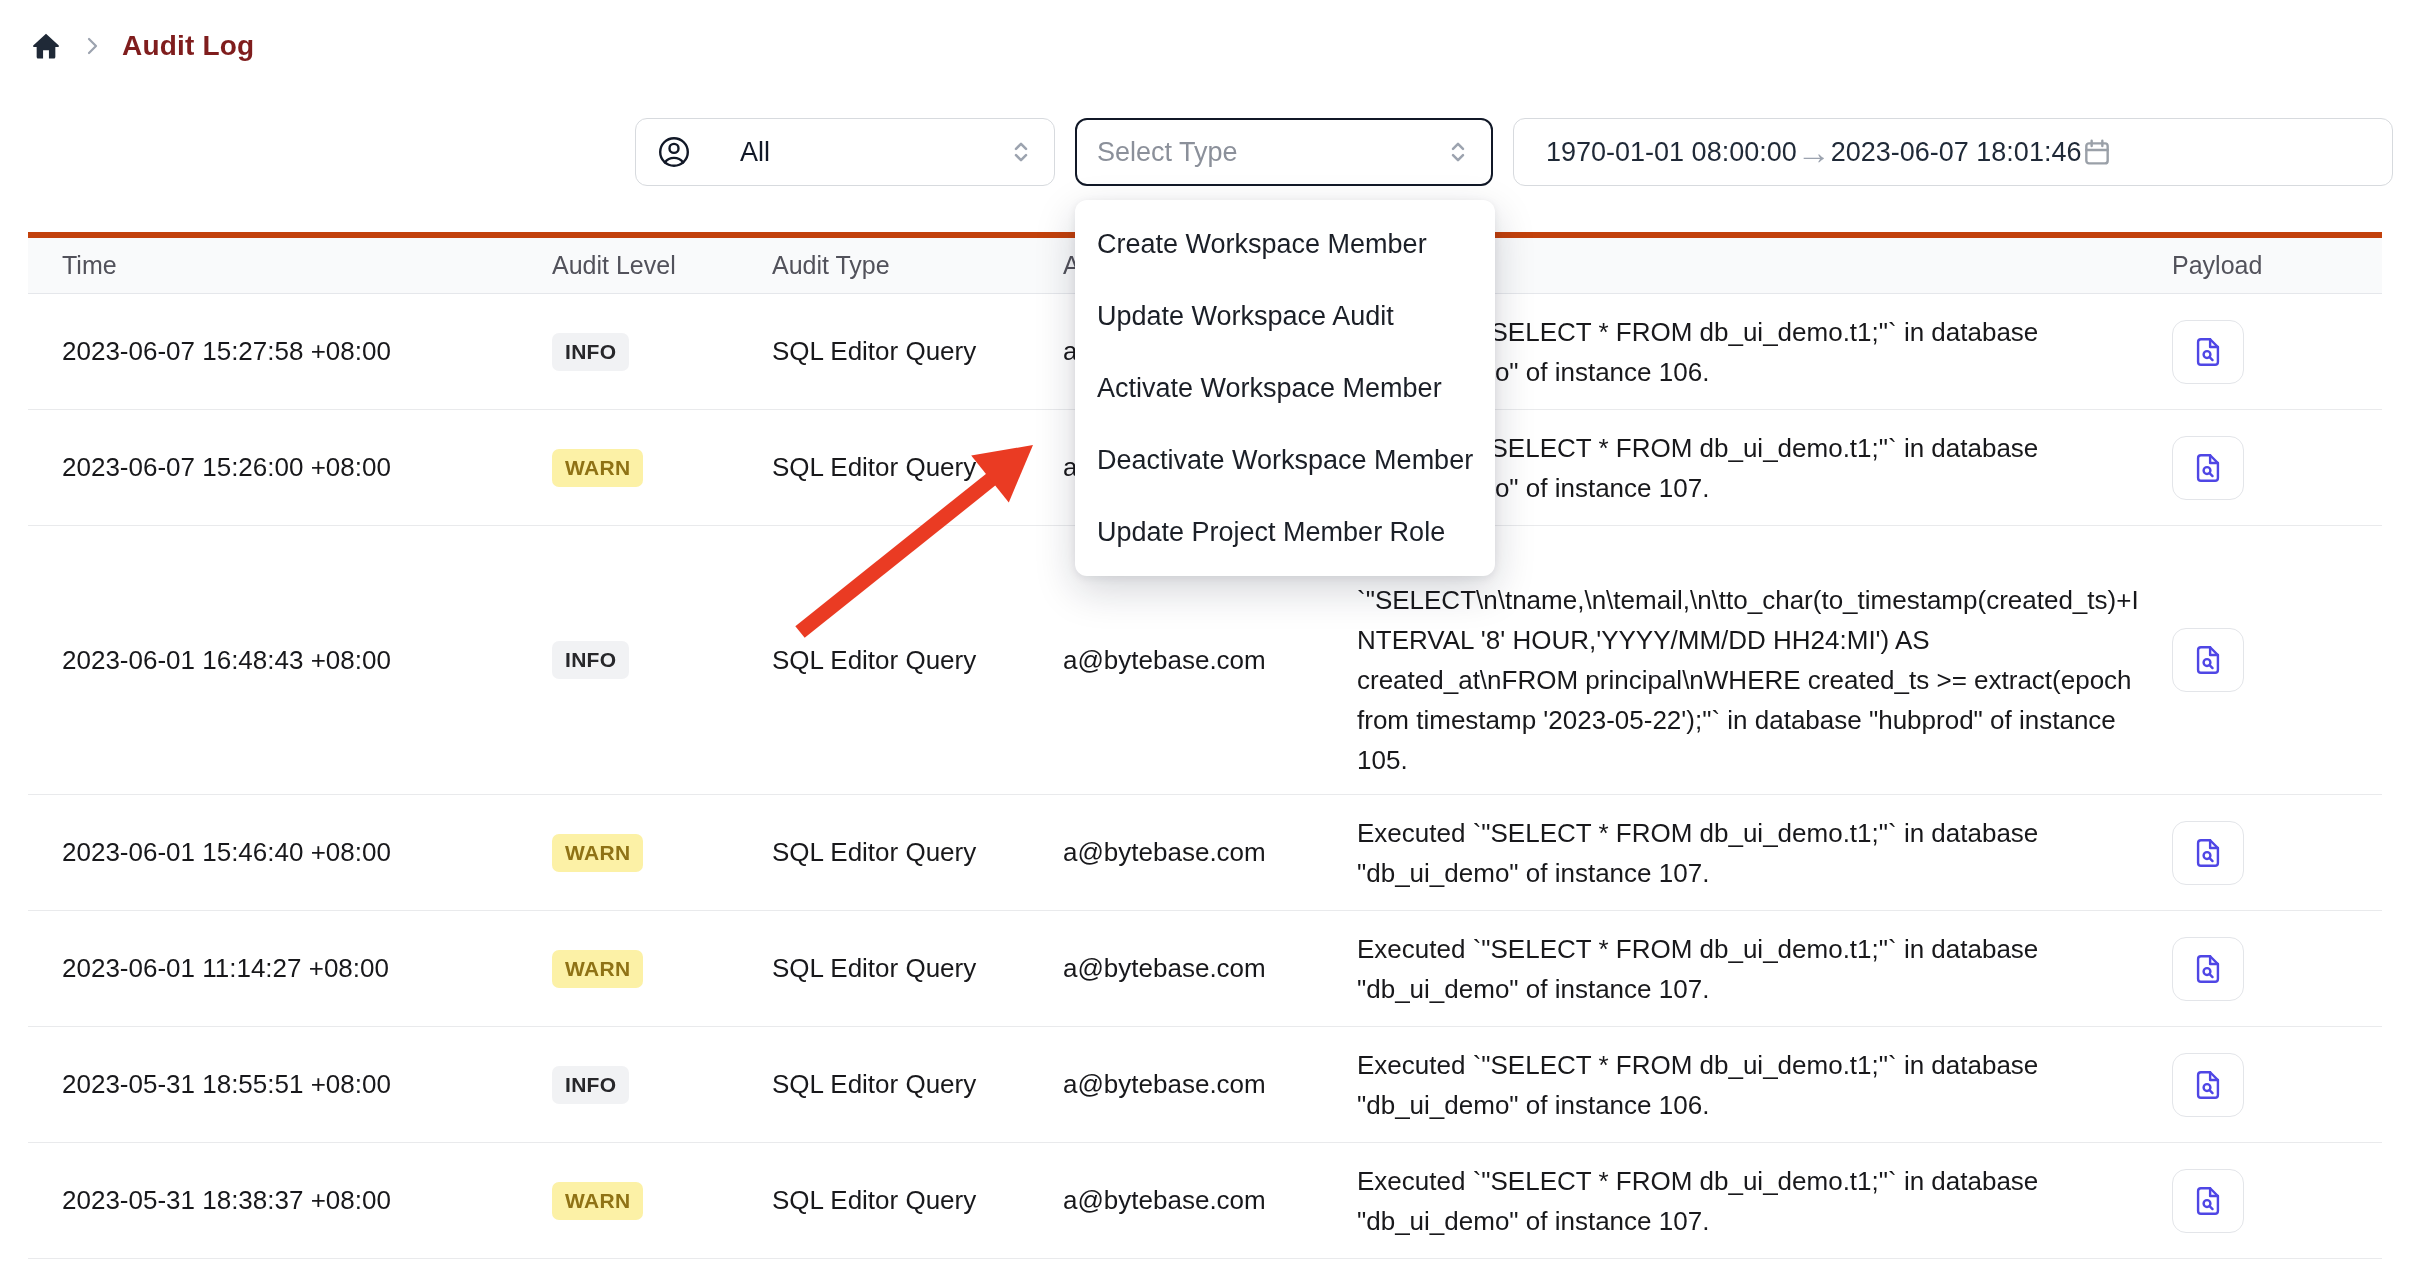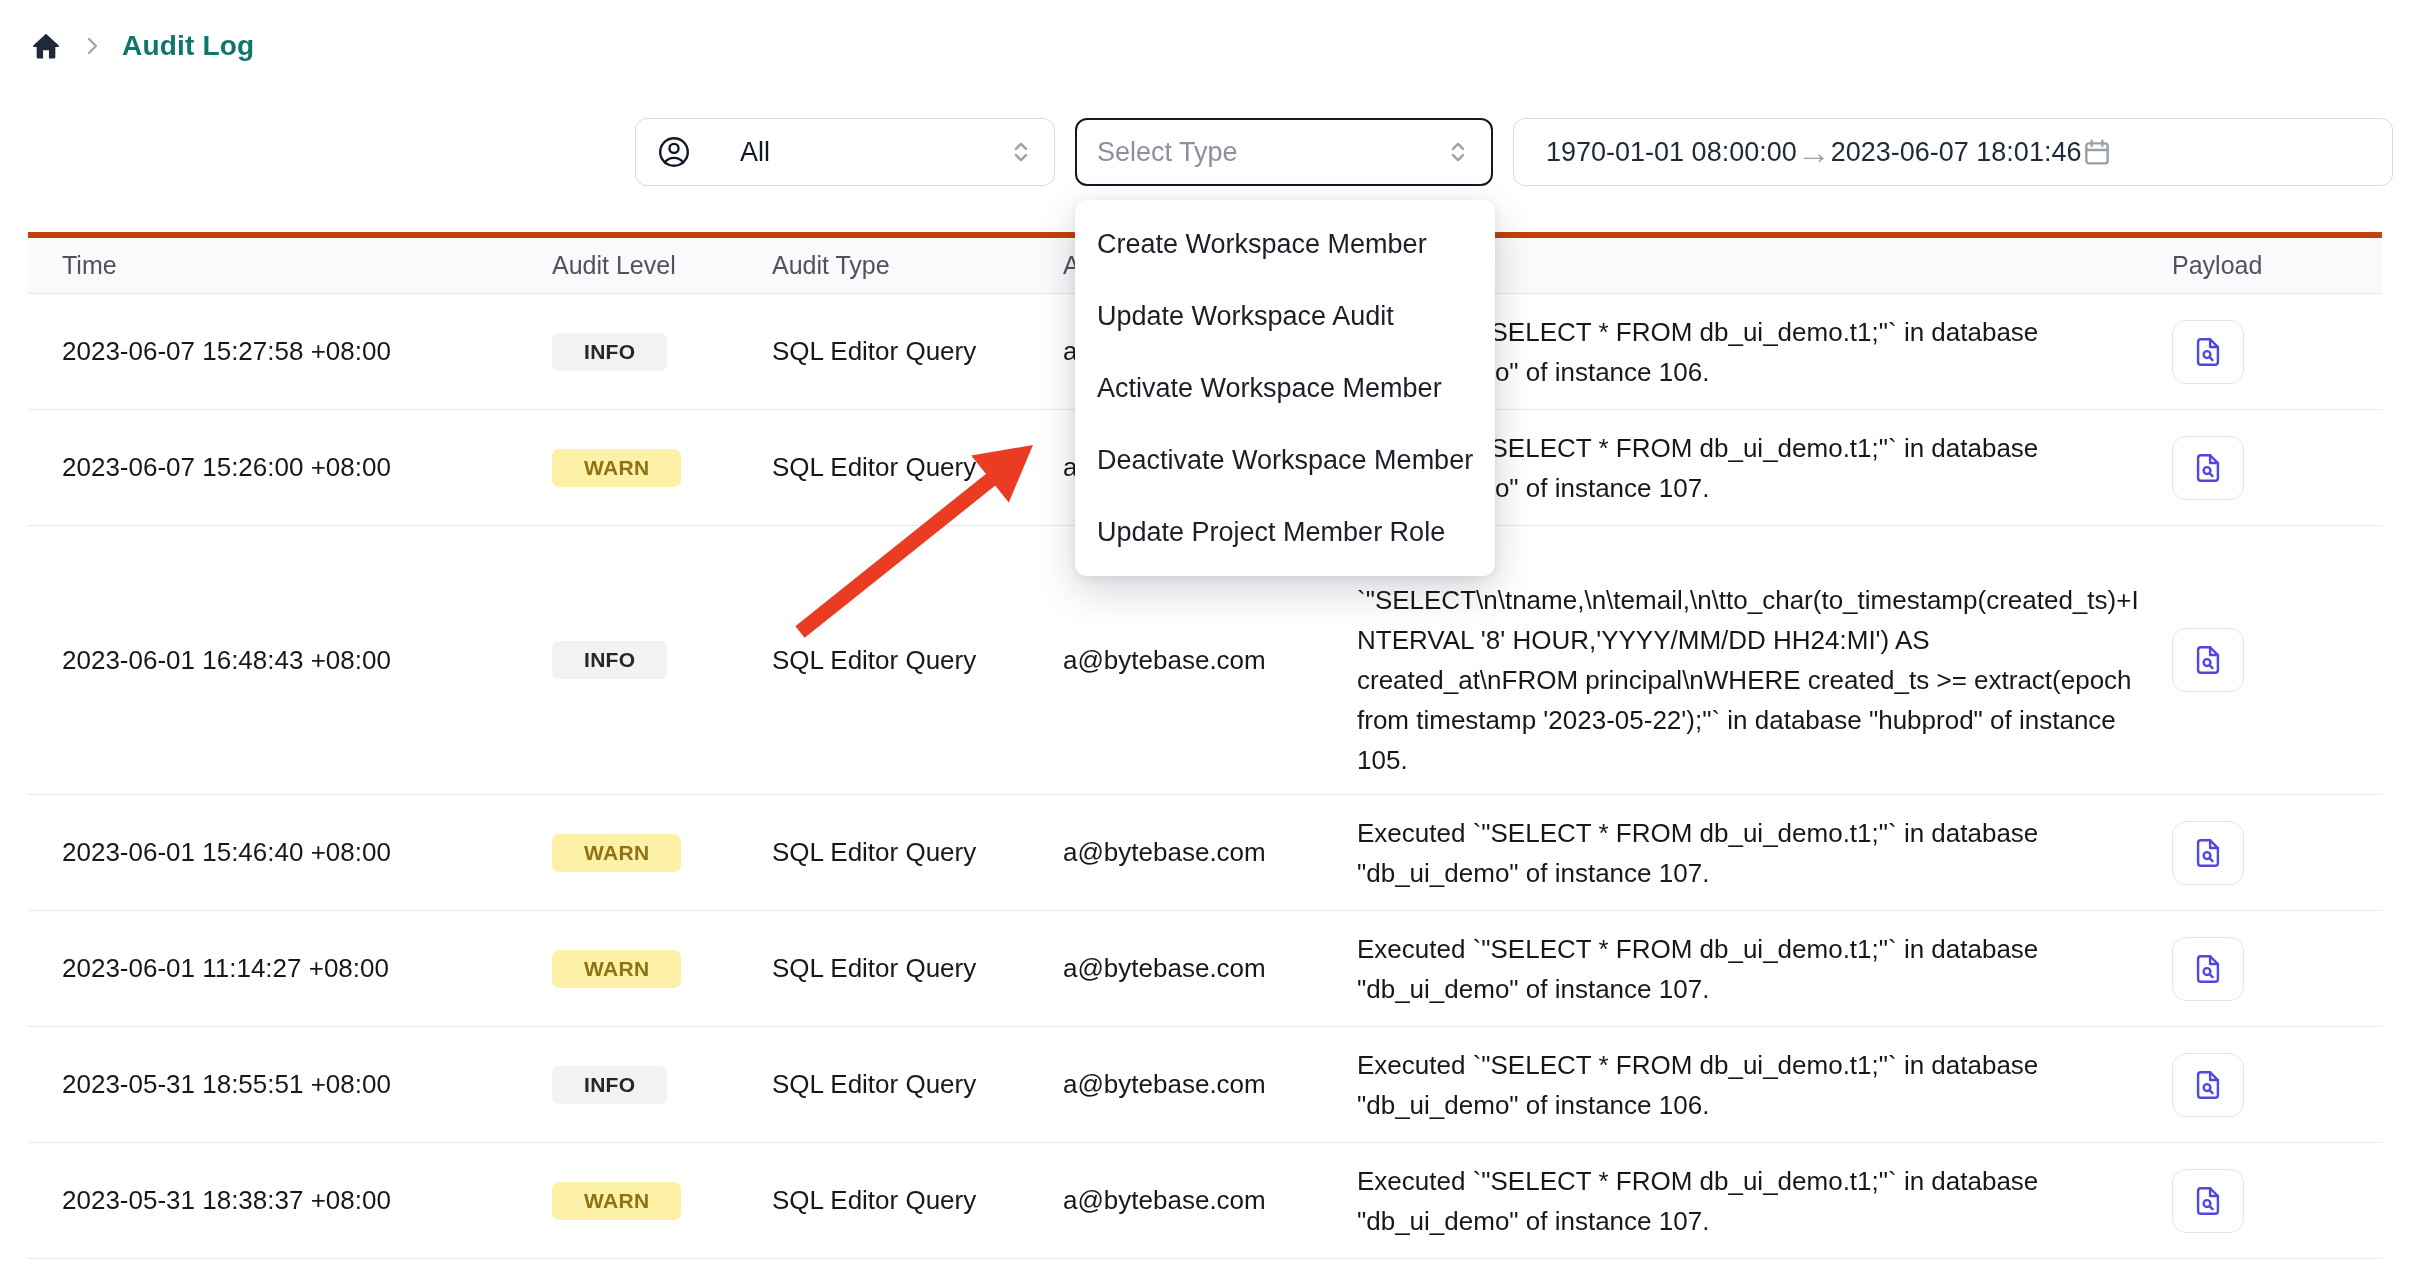--- a/index.html
+++ b/index.html
@@ -9,21 +9,21 @@
     font-family: "Liberation Sans", sans-serif;
     color: #18181b;
     overflow: hidden;
     position: relative;
   }
 
   
   .breadcrumb { display: flex; align-items: center; gap: 18px; padding: 30px 30px 0; }
   .home-icon svg { width: 32px; height: 32px; color: #1f2937; display: block; }
   .crumb-sep svg { width: 24px; height: 24px; color: #9ca3af; display: block; }
-  .page-title { font-size: 28px; font-weight: 600; color: #0f766e; letter-spacing: .2px; }
+  .page-title { font-size: 28px; font-weight: 600; color: #7f1d1d; letter-spacing: .2px; }
 
   
   .filter-bar { display: flex; align-items: center; justify-content: flex-end; gap: 20px; margin-top: 56px; padding-right: 17px; height: 68px; }
   .select { height: 68px; border: 1px solid #d7dade; border-radius: 12px; display: flex; align-items: center; gap: 16px; padding: 0 18px 0 20px; background: #fff; cursor: pointer; }
   .actor-select { width: 420px; }
   .type-select { width: 418px; border: 2px solid #111827; position: relative; }
   .select-value { font-size: 27px; color: #111827; margin-left: 32px; }
   .select-placeholder { font-size: 27px; color: #8b909a; }
   .chevrons { margin-left: auto; display: flex; }
   .chevrons svg { width: 30px; height: 30px; color: #9ca3af; }
@@ -46,21 +46,21 @@
   .tr { display: flex; align-items: center; border-bottom: 1px solid #e9eaec; min-height: 116px; padding: 14px 0; font-size: 26px; }
   .th, .td { flex-shrink: 0; }
   .col-time    { width: 524px; padding-left: 34px; }
   .col-level   { width: 220px; }
   .col-type    { width: 291px; }
   .col-actor   { width: 294px; }
   .col-comment { width: 815px; padding-right: 28px; }
   .col-payload { flex: 1; }
   .comment { line-height: 40px; overflow-wrap: anywhere; }
 
-  .badge { display: inline-block; padding: 7px 32px; border-radius: 7px; font-size: 21px; font-weight: 700; letter-spacing: .3px; }
+  .badge { display: inline-block; padding: 7px 13px; border-radius: 7px; font-size: 21px; font-weight: 700; letter-spacing: .3px; }
   .badge.info { background: #f1f2f4; color: #27272a; }
   .badge.warn { background: #fcf1a6; color: #8f7215; }
 
   .payload-btn { width: 72px; height: 64px; border: 1.5px solid #e3e5e9; border-radius: 14px; background: #fff;
     display: flex; align-items: center; justify-content: center; color: #4f46e5; cursor: pointer; }
   .payload-btn svg { width: 34px; height: 34px; display: block; }
 
   
   .annotation-arrow { position: absolute; left: 756px; top: 420px; z-index: 40; pointer-events: none; }
 </style>

